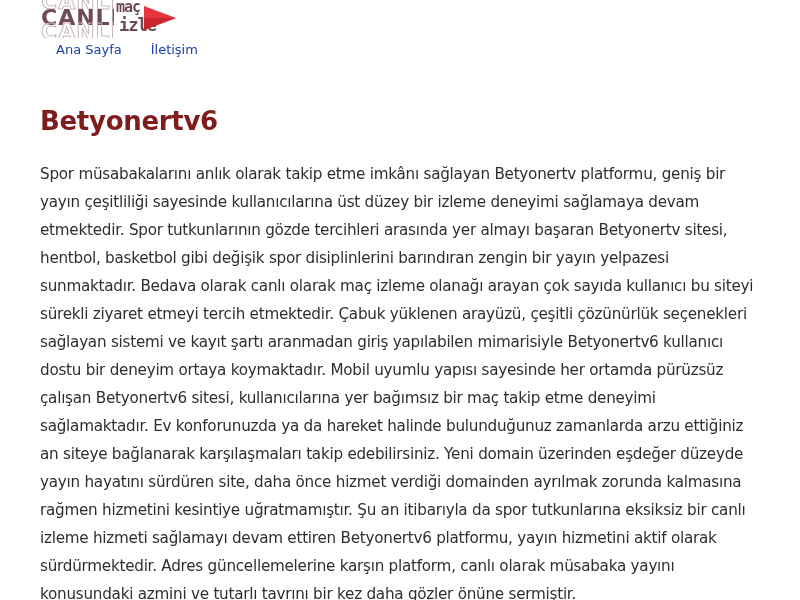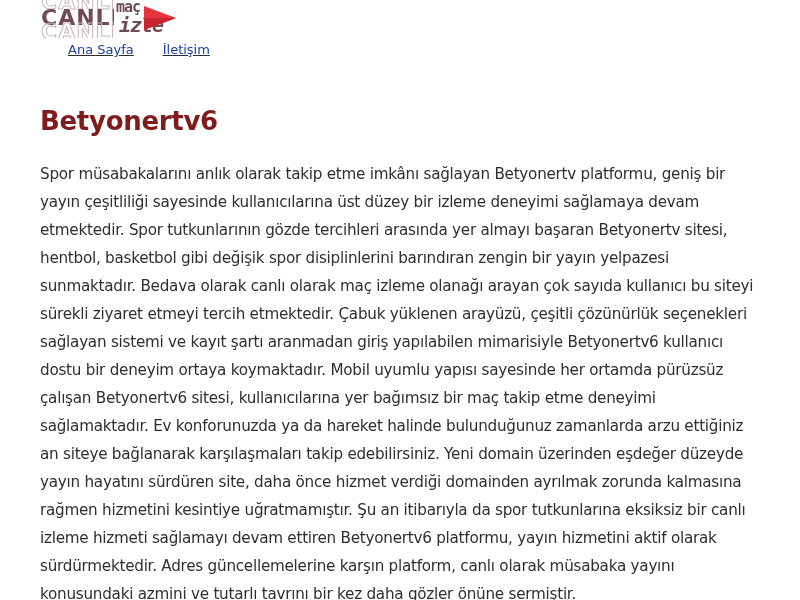--- a/index.html
+++ b/index.html
@@ -71,25 +71,24 @@
       line-height: 17px;
       color: #6e4b57;
       letter-spacing: -1px;
     }
     .logo-izle {
       position: absolute;
       left: 79px;
       top: 17px;
       font-family: "DejaVu Sans Mono", monospace;
       font-weight: bold;
-      font-size: 20px;
+      font-size: 17px;
       line-height: 17px;
       color: #6e4b57;
       letter-spacing: -1px;
-      font-style: italic;
     }
     .logo-play {
       position: absolute;
       left: 104px;
       top: 6px;
       width: 0;
       height: 0;
       border-top: 12px solid transparent;
       border-bottom: 12px solid transparent;
       border-left: 32px solid #e8343c;
@@ -99,25 +98,24 @@
       left: 104px;
       top: 18px;
       width: 0;
       height: 0;
       border-top: 0 solid transparent;
       border-bottom: 12px solid transparent;
       border-left: 32px solid #c9252e;
     }
     .nav {
       position: absolute;
-      left: 28px;
+      left: 16px;
       top: 41px;
       display: flex;
       gap: 0;
-      text-decoration: underline;
     }
     .nav a {
       font-family: "DejaVu Sans", sans-serif;
       font-size: 13px;
       color: #1a3fa8;
       text-decoration: none;
       line-height: 18px;
       display: inline-block;
     }
     .nav a.nav-home { margin-right: 29px; }

